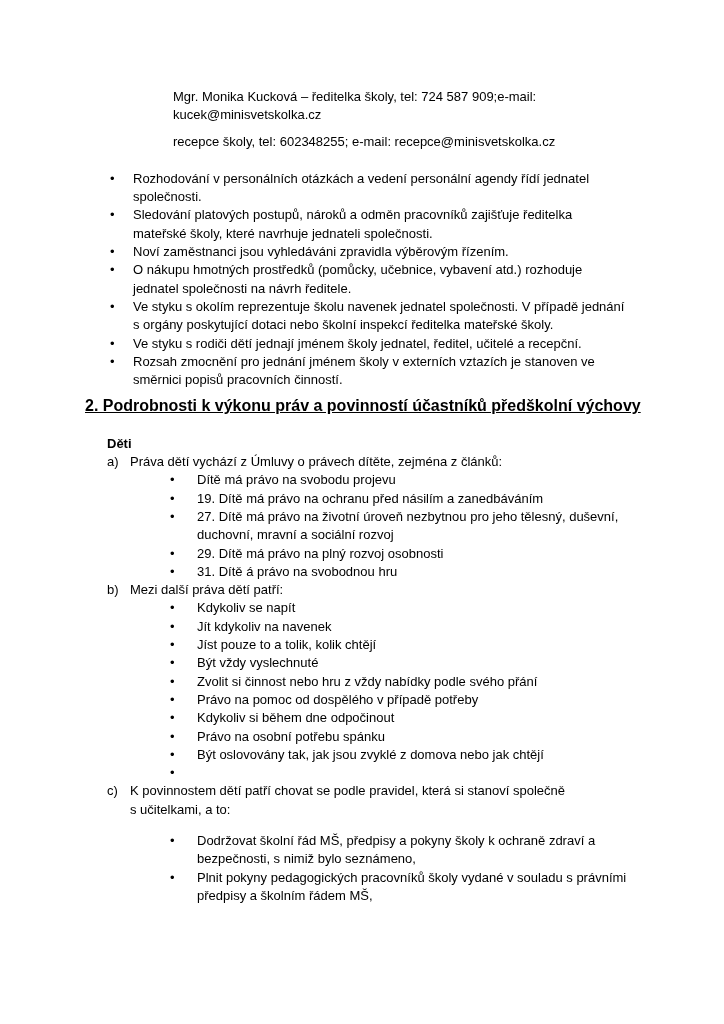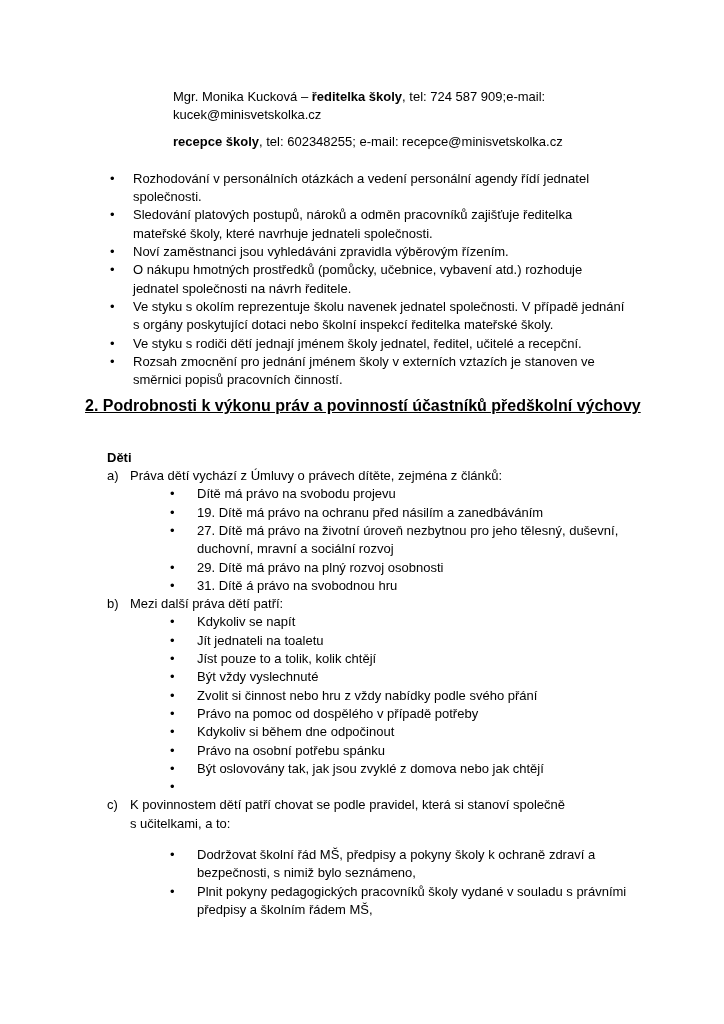--- a/index.html
+++ b/index.html
@@ -28,37 +28,37 @@
   .b-marker { flex: none; width: 23px; }
   .b-text { white-space: pre-line; flex: 1; }
 
   .heading {
     margin-top: 8px;
     font-size: 16px;
     font-weight: bold;
     text-decoration: underline;
   }
   .subheading {
-    margin-top: 33px;
+    margin-top: 19px;
     margin-left: 22px;
     font-size: 13px;
     font-weight: bold;
   }
 
   .lettered > li { padding-left: 22px; }
   .l-head { display: flex; }
   .l-marker { flex: none; width: 23px; }
   .l-text { white-space: pre-line; flex: 1; }
 
   .sub > li { display: flex; padding-left: 63px; }
   .s-marker { flex: none; width: 27px; }
   .s-text { white-space: pre-line; flex: 1; }
   .sub.gap { margin-top: 13px; }
 
-  b { font-weight: bold; margin-top: 46px; }
+  b { font-weight: normal; margin-top: 46px; }
 </style>
 </head>
 <body>
 
 <div class="page">
   <div class="content">
 
     <div class="contact-block">
       <p class="line"><span>Mgr. Monika Kucková – </span><b>ředitelka školy</b><span>, tel: 724 587 909;e-mail:</span></p>
       <p class="line">kucek@minisvetskolka.cz</p>
@@ -142,21 +142,21 @@
             <span class="l-marker">b)</span>
             <span class="l-text">Mezi další práva dětí patří:</span>
           </div>
         <ul class="sub">
           <li>
               <span class="s-marker">•</span>
               <span class="s-text">Kdykoliv se napít</span>
             </li>
           <li>
               <span class="s-marker">•</span>
-              <span class="s-text">Jít jednateli na toaletu</span>
+              <span class="s-text">Jít kdykoliv na navenek</span>
             </li>
           <li>
               <span class="s-marker">•</span>
               <span class="s-text">Jíst pouze to a tolik, kolik chtějí</span>
             </li>
           <li>
               <span class="s-marker">•</span>
               <span class="s-text">Být vždy vyslechnuté</span>
             </li>
           <li>

